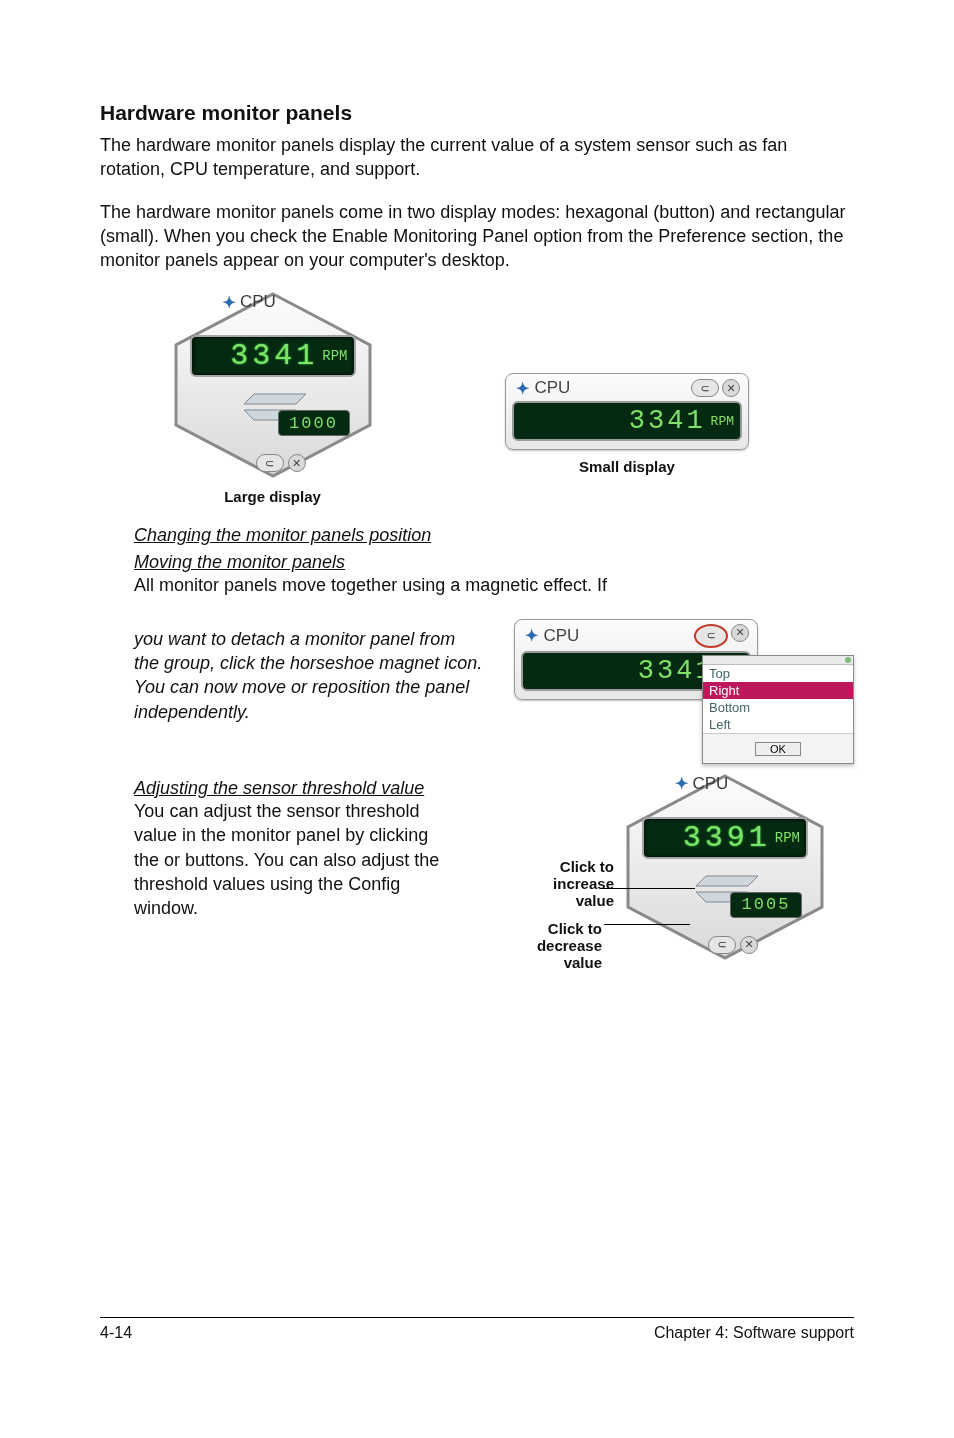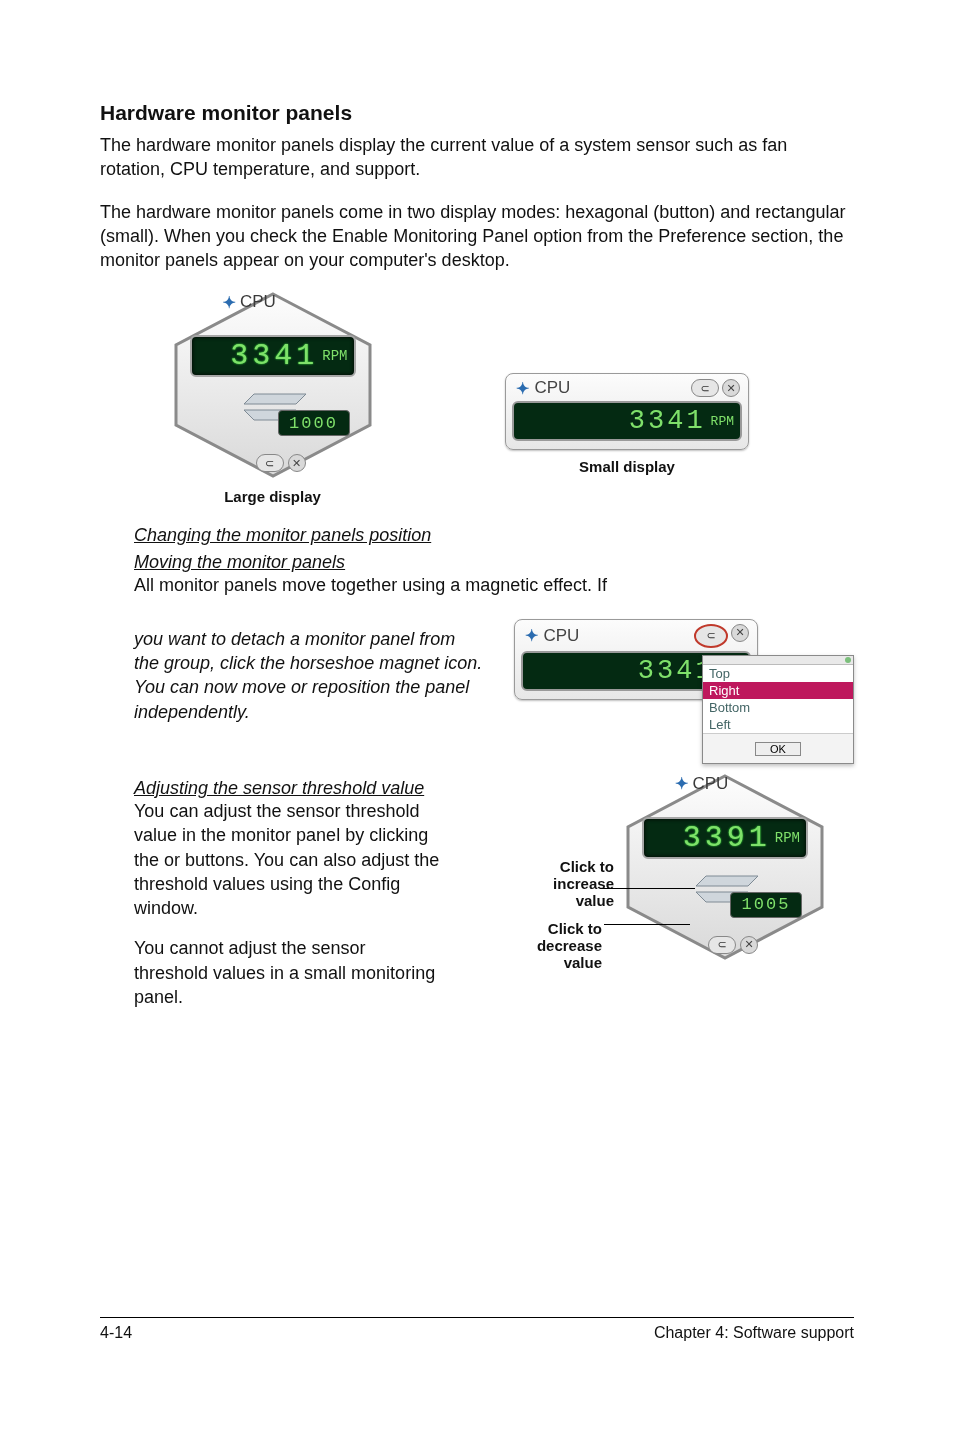--- a/index.html
+++ b/index.html
@@ -282,21 +282,20 @@
     <div class="opt sel">Right</div>
     <div class="opt">Bottom</div>
     <div class="opt">Left</div>
     <div class="okrow"><button>OK</button></div>
   </div>
 
   <div class="two-col indent">
     <div class="left">
       <div class="sub-italic">Adjusting the sensor threshold value</div>
       <p class="body-text" style="width:310px;margin-bottom:16px;">You can adjust the sensor threshold value in the monitor panel by clicking the  or  buttons. You can also adjust the threshold values using the Config window.</p>
-      <p class="body-text" style="width:310px;">You cannot adjust the sensor threshold values in a small monitoring panel.</p>
     </div>
     <div class="right">
       <div class="hex" style="margin-left:120px;">
         <svg viewBox="0 0 210 190">
           <polygon points="105,4 202,55 202,135 105,186 8,135 8,55" fill="url(#g2)" stroke="#8a8a8a" stroke-width="3"></polygon>
           <defs>
             <linearGradient id="g2" x1="0" y1="0" x2="0" y2="1">
               <stop offset="0" stop-color="#fdfdfd"></stop>
               <stop offset="1" stop-color="#d9d9d9"></stop>
             </linearGradient>

